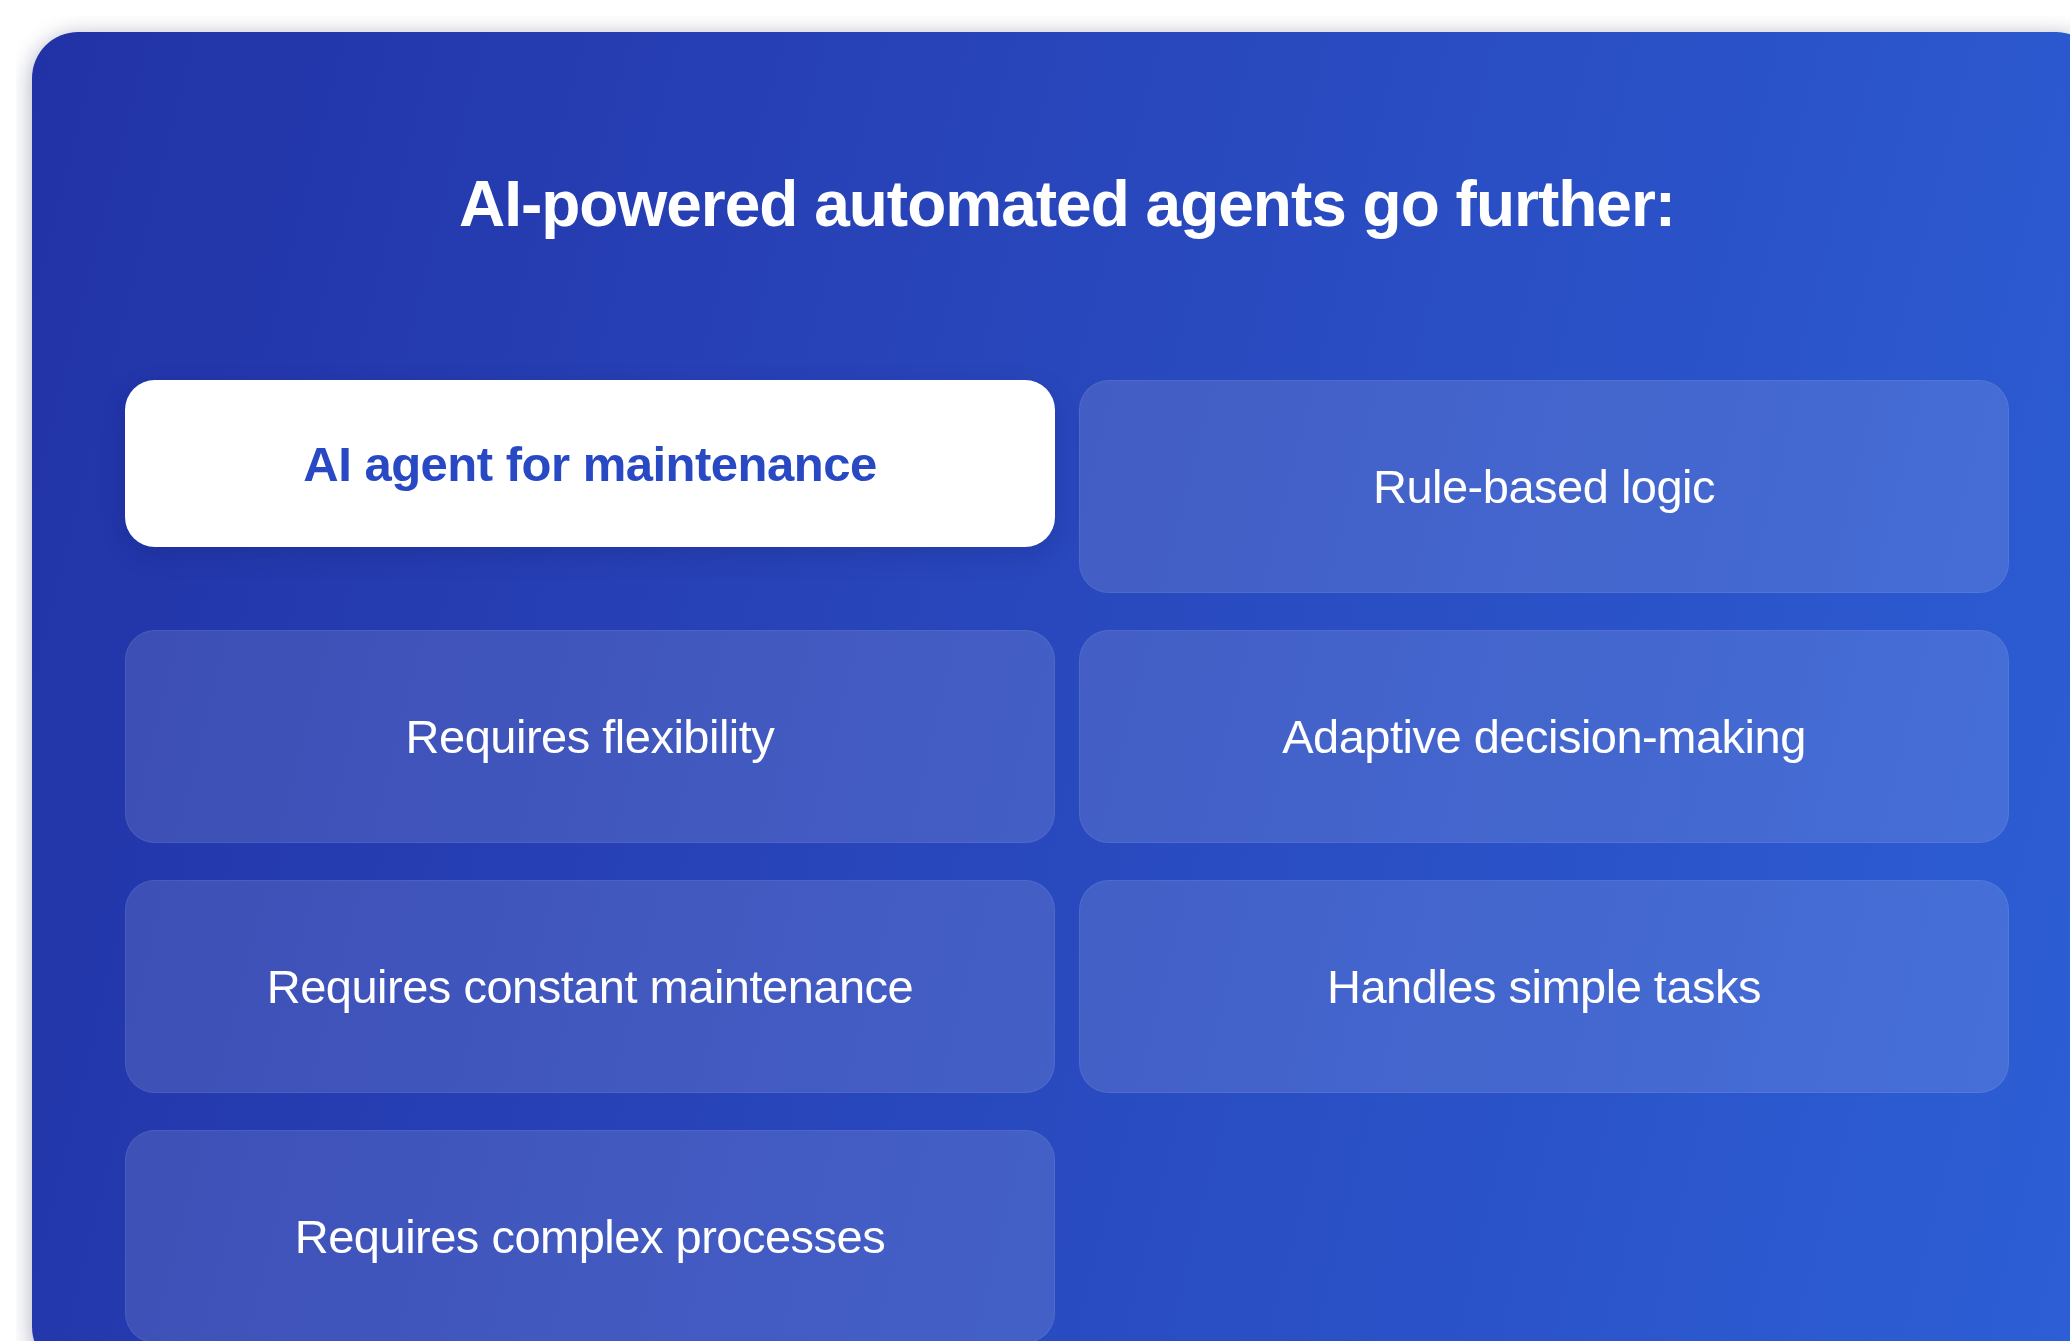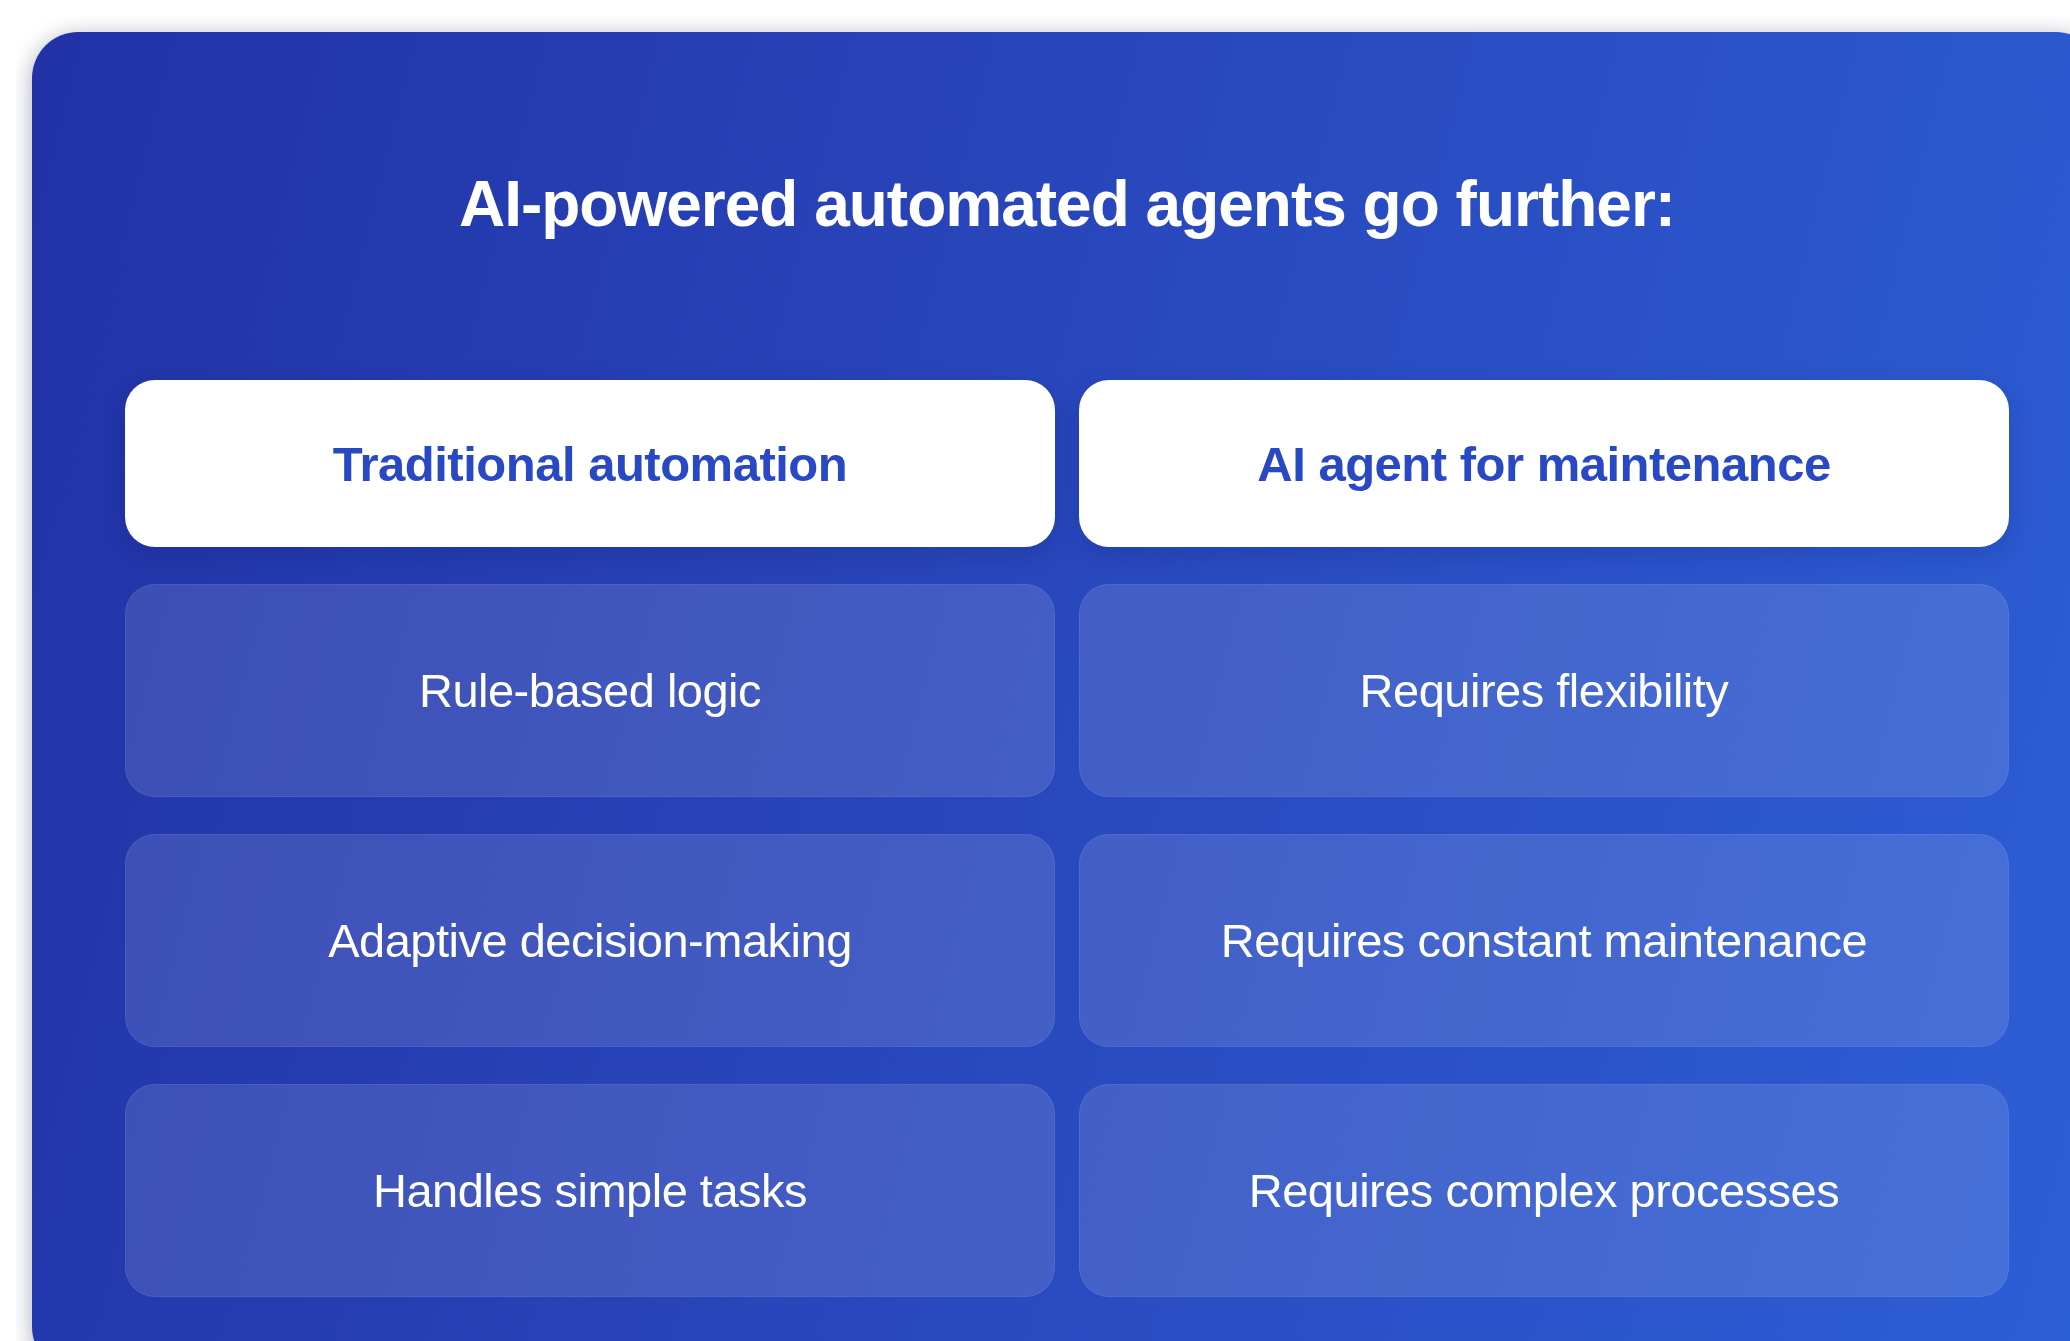--- a/index.html
+++ b/index.html
@@ -76,23 +76,20 @@
 </head>
 <body>
 
 <div class="canvas">
 
   <h1 class="title">AI-powered automated agents go further:</h1>
 
   <div class="grid">
 
     <div class="header-card">
-      <span>Traditional automation</span>
-    </div>
-    <div class="header-card">
       <span>AI agent for maintenance</span>
     </div>
 
     <div class="cell">
       <span>Rule-based logic</span>
     </div>
 
     <div class="cell">
       <span>Requires flexibility</span>
     </div>

